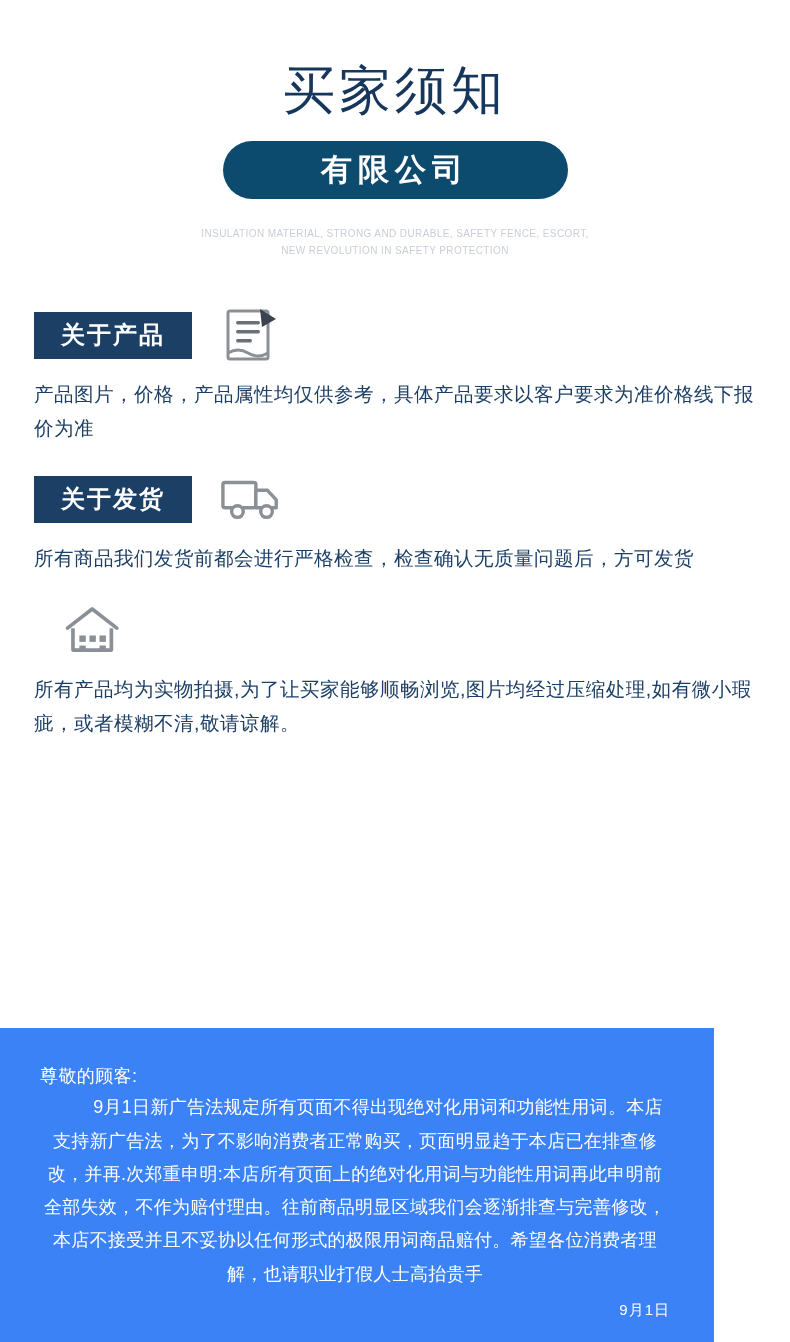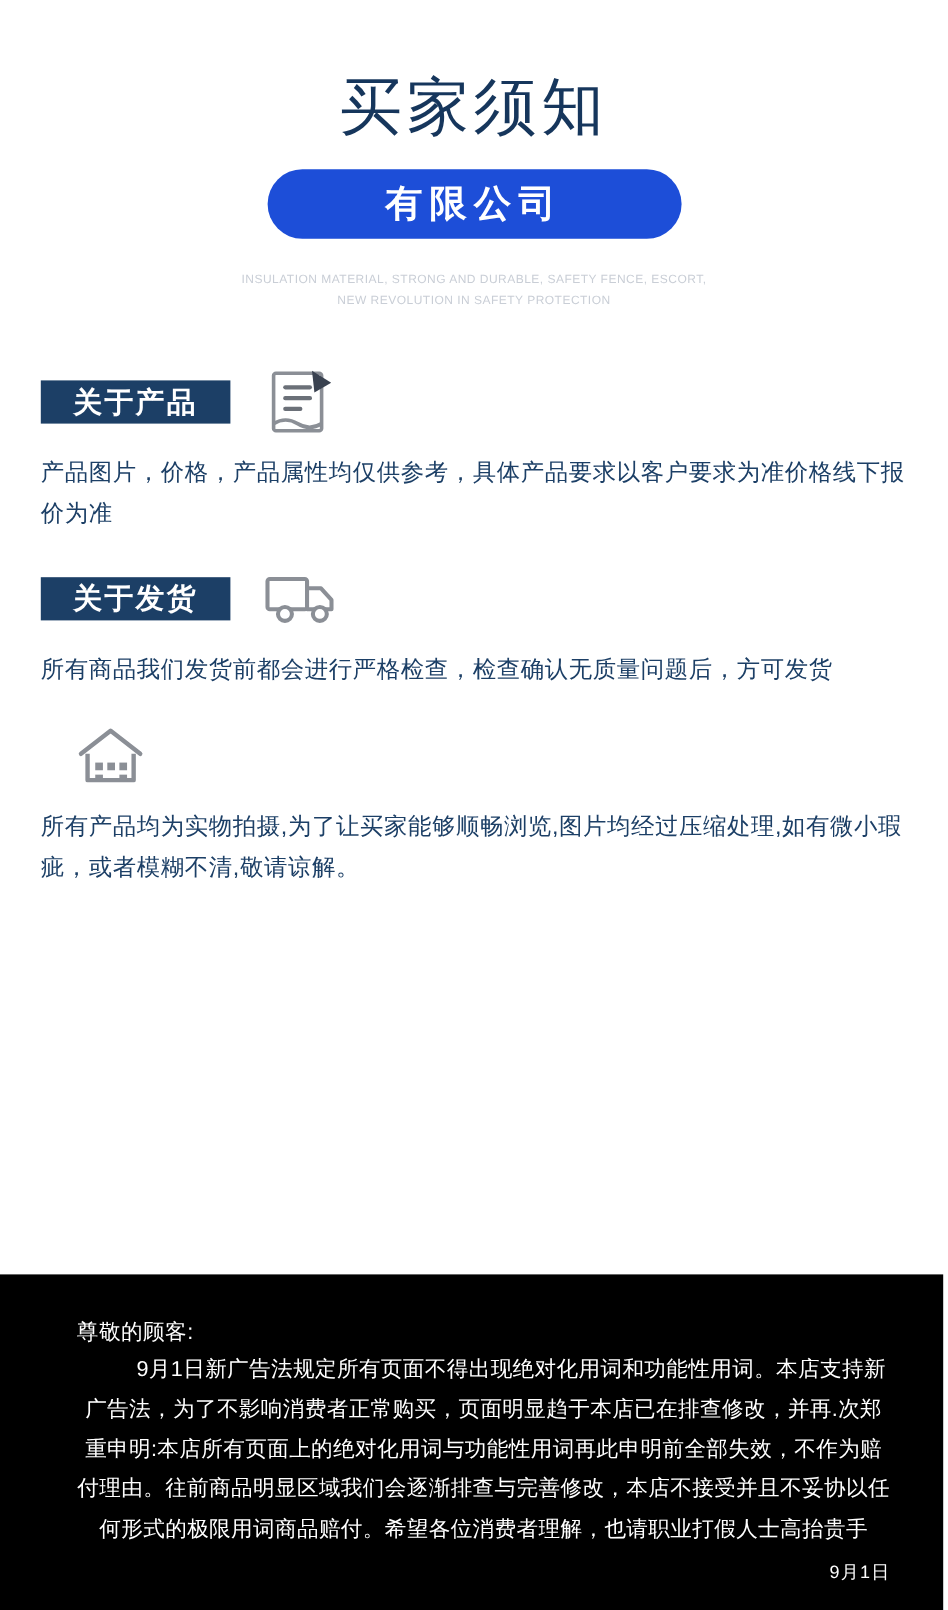--- a/index.html
+++ b/index.html
@@ -26,21 +26,21 @@
     font-weight: normal;
     color: #16365c;
     letter-spacing: 4px;
     line-height: 1.1;
     margin: 0;
   }
   .subtitle-badge {
     margin: 22px auto 0 auto;
     width: 345px;
     height: 58px;
-    background: #1d4ed8;
+    background: #0c4a6e;
     border-radius: 29px;
     display: flex;
     align-items: center;
     justify-content: center;
   }
   .subtitle-badge span {
     color: #ffffff;
     font-size: 31px;
     font-weight: bold;
     letter-spacing: 6px;
@@ -66,21 +66,21 @@
     display: flex;
     align-items: center;
     height: 48px;
   }
   .section-tag {
     background: #1c3f66;
     color: #ffffff;
     font-size: 24px;
     font-weight: bold;
     letter-spacing: 2px;
-    height: 36px;
+    height: 47px;
     min-width: 158px;
     display: flex;
     align-items: center;
     justify-content: center;
     box-sizing: border-box;
     padding: 0 12px;
   }
   .section-icon {
     margin-left: 28px;
     width: 64px;
@@ -95,24 +95,24 @@
     line-height: 1.75;
     color: #1c3f66;
     letter-spacing: 0.5px;
   }
 
   
   .footer {
     position: absolute;
     left: 0;
     bottom: 0;
-    width: 786px;
-    background: #000000;
+    width: 714px;
+    background: #3b82f6;
     color: #ffffff;
-    padding: 34px 44px 22px 64px;
+    padding: 34px 44px 22px 40px;
     box-sizing: border-box;
   }
   .footer-greeting {
     font-size: 18px;
     line-height: 1.6;
     letter-spacing: 0.4px;
   }
   .footer-body {
     font-size: 18px;
     line-height: 1.85;

